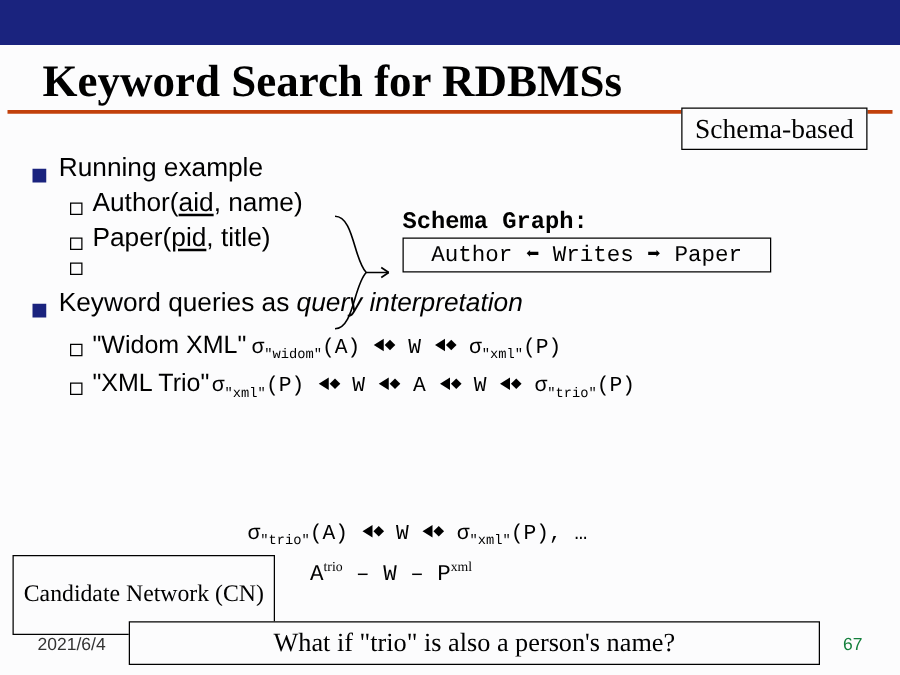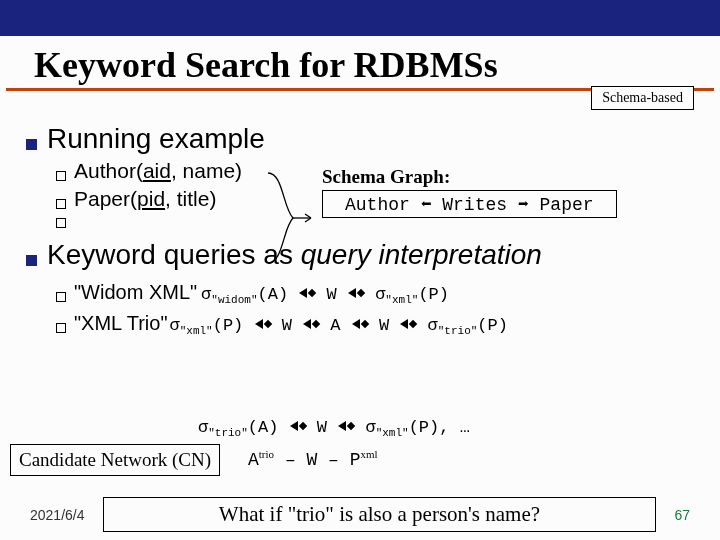--- a/index.html
+++ b/index.html
@@ -23,31 +23,31 @@
     border-bottom: 3px solid #c2410c;
     margin: 0 6px 2px 6px;
   }
   .schema-badge {
     position: absolute;
     right: 26px;
     top: 86px;
     border: 1px solid #000;
     background: #fcfcfd;
     padding: 3px 10px;
-    font-size: 14px;
+    font-size: 22px;
   }
   .content {
     padding: 10px 22px 0 22px;
   }
   .l1 {
     display: flex;
     align-items: center;
     margin-top: 20px;
     font-family: Arial, sans-serif;
-    font-size: 28px;
+    font-size: 21px;
   }
   .l1 .bullet-sq {
     width: 11px; height: 11px; background: #1a237e;
     margin: 10px 10px 0 4px; flex: none;
   }
   .l2 {
     display: flex;
     align-items: baseline;
     font-family: Arial, sans-serif;
     font-size: 21px;
@@ -59,21 +59,21 @@
     width: 10px; height: 10px; border: 1.5px solid #000;
     margin-right: 8px; position: relative; top: 3px; flex: none;
   }
   .ul-key { text-decoration: underline; }
   .schema-graph {
     position: absolute;
     left: 322px;
     top: 166px;
     font-size: 19px;
   }
-  .schema-graph .sg-title { font-family: Liberation Serif, serif; font-weight: bold; }
+  .schema-graph .sg-title { font-family: Liberation Mono, monospace; font-weight: bold; }
   .schema-graph .sg-box {
     border: 1px solid #000;
     padding: 2px 22px;
     font-family: "Courier New", monospace;
     font-size: 18px;
     margin-top: 2px;
     display: inline-block;
     background: #fcfcfd;
   }
   .brace-svg {
@@ -101,21 +101,21 @@
   .sub { font-size: 11px; vertical-align: sub; font-family: "Courier New", monospace; }
   .joiner { font-family: Arial, sans-serif; font-size: 15px; position: relative; top: -1px; }
   .joiner .tri-l { display:inline-block; width:0;height:0;border-top:5px solid transparent;border-bottom:5px solid transparent;border-right:8px solid #000; margin:0 1px;}
   .joiner .sq { display:inline-block;width:6px;height:6px;background:#000;transform:rotate(45deg);margin:0 1px;position:relative;top:-2px;}
   .cn-badge {
     position: absolute;
     left: 10px;
     top: 444px;
     border: 1px solid #000;
     background: #fcfcfd;
-    padding: 4px 8px;
+    padding: 20px 8px;
     font-size: 19px;
     font-family: "Times New Roman", serif;
   }
   .cont-line {
     position: absolute;
     left: 198px;
     top: 418px;
     font-family: "Courier New", monospace;
     font-size: 17px;
   }

